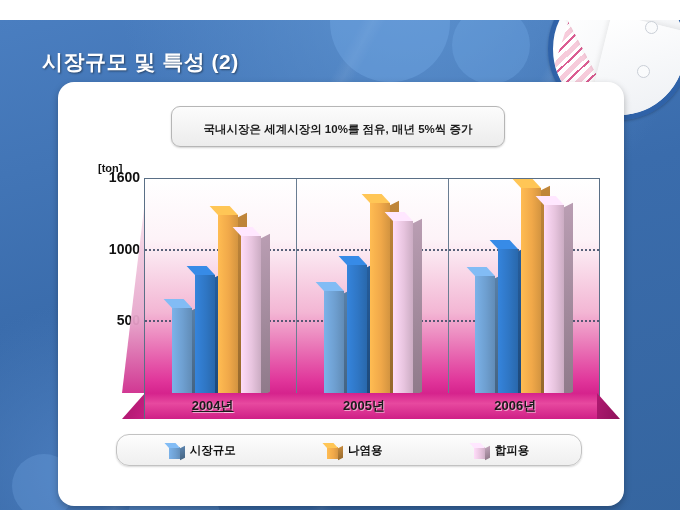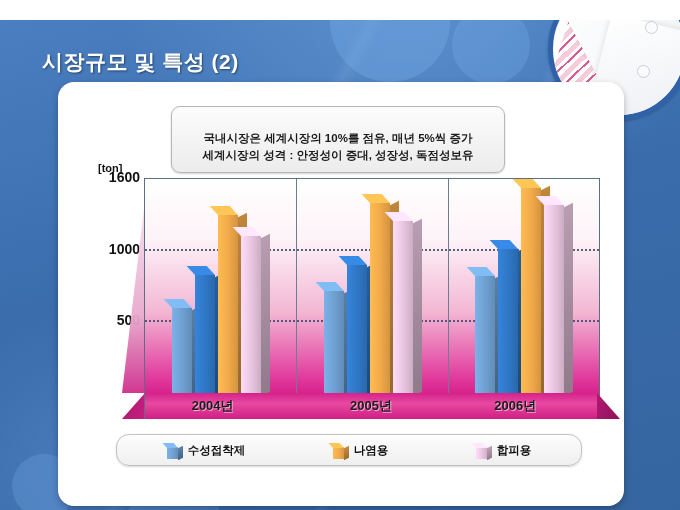--- a/index.html
+++ b/index.html
@@ -67,21 +67,21 @@
   .panel{
     position:absolute;left:58px;top:62px;width:566px;height:424px;
     background:#ffffff;border-radius:16px;
     box-shadow:0 3px 7px rgba(0,0,0,.28);
   }
 
   .callout{
     position:absolute;left:113px;top:24px;width:312px;
     background:linear-gradient(#fcfcfc,#ececec);
     border:1px solid #b6b6b6;border-radius:9px;
-    padding:23px 10px 8px 10px;
+    padding:14px 10px 8px 10px;
     box-shadow:0 1px 2px rgba(0,0,0,.18);
     text-align:center;
   }
   .callout div{
     font-size:11.5px;font-weight:bold;color:#1c1c1c;line-height:17px;white-space:nowrap;
   }
 
   
   .chart{position:absolute;left:18px;top:78px;width:530px;height:330px;}
   .unit{position:absolute;left:22px;top:2px;font-size:11px;font-weight:bold;color:#111;}
@@ -163,21 +163,20 @@
     <div class="btn1"></div>
     <div class="btn2"></div>
   </div>
 
   <div class="title">시장규모 및 특성 (2)</div>
 
   <div class="panel">
 
     <div class="callout">
       <div>국내시장은 세계시장의 10%를 점유, 매년 5%씩 증가</div>
-      <div>세계시장의 성격 : 안정성이 증대, 성장성, 독점성보유</div>
     </div>
 
     <div class="chart">
       <div class="unit">[ton]</div>
       <div class="ylabels">
           <div class="ylab" style="top: 152.333px;">500</div>
           <div class="ylab" style="top: 80.6667px;">1000</div>
           <div class="ylab" style="top: 9px;">1600</div>
         </div>
       <div class="wall-left"></div>
@@ -243,33 +242,33 @@
           </div>
           <div class="bar" style="left: 398.833px; width: 20px; height: 189.2px;">
             <div class="side" style="left: 20px; height: 189.2px; background: linear-gradient(rgb(185, 157, 178), rgb(143, 122, 138));"></div>
             <div class="front" style="height: 189.2px; background: linear-gradient(90deg, rgb(255, 220, 249), rgb(231, 196, 222) 55%, rgb(203, 172, 195));"></div>
             <div class="top" style="bottom: 189.2px; background: rgb(255, 231, 255);"></div>
           </div>
         </div>
       <div class="floor-left"></div>
       <div class="floor"></div>
       <div class="floor-right"></div>
-    <div class="yearlab" style="left: 115.667px;">2004년</div>
-        <div class="yearlab" style="left: 274px;">2005년</div>
+    <div class="yearlab" style="left: 115.667px; text-decoration: underline;">2004년</div>
+        <div class="yearlab" style="left: 267px;">2005년</div>
         <div class="yearlab" style="left: 418.333px;">2006년</div>
       </div>
 
     <div class="legend">
         <div class="lg">
           <div class="cube">
             <div class="cs" style="background: linear-gradient(rgb(90, 130, 171), rgb(70, 102, 133));"></div>
             <div class="cf" style="background: linear-gradient(90deg, rgb(123, 178, 233), rgb(110, 159, 208) 60%, rgb(99, 143, 187));"></div>
             <div class="ct" style="background: rgb(130, 188, 245);"></div>
           </div>
-          <span>수성접착제</span>
+          <span>시장규모</span>
         </div>
         <div class="lg">
           <div class="cube">
             <div class="cs" style="background: linear-gradient(rgb(197, 138, 60), rgb(154, 108, 47));"></div>
             <div class="cf" style="background: linear-gradient(90deg, rgb(255, 188, 82), rgb(240, 168, 73) 60%, rgb(216, 151, 66));"></div>
             <div class="ct" style="background: rgb(255, 198, 86);"></div>
           </div>
           <span>나염용</span>
         </div>
         <div class="lg">

